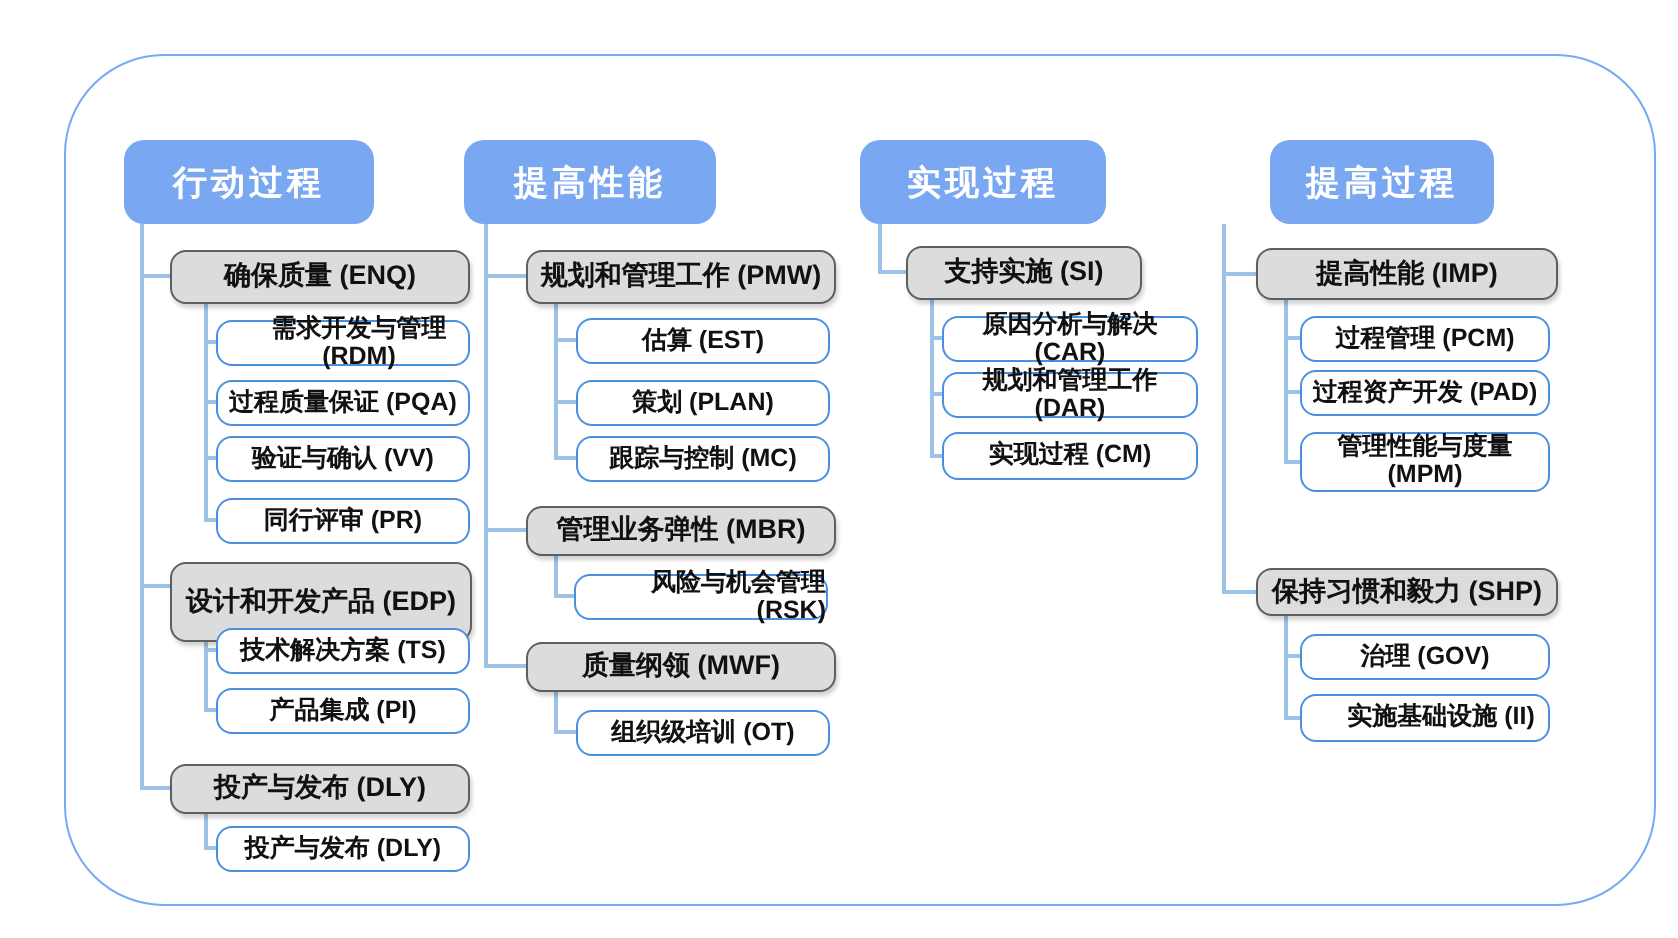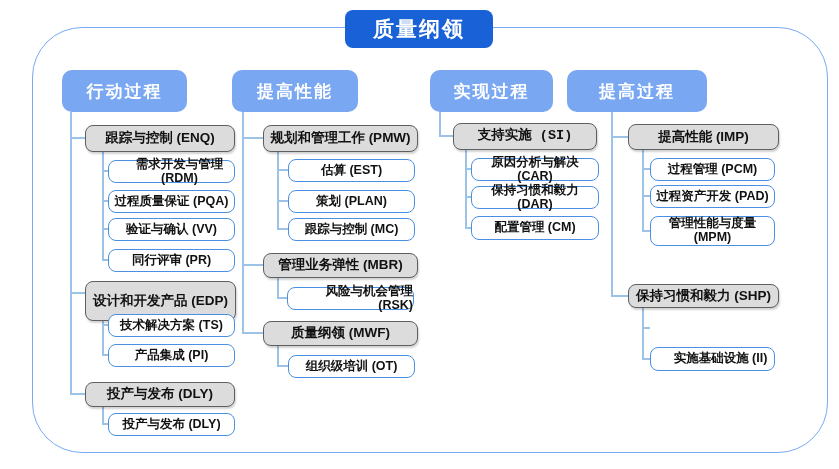--- a/index.html
+++ b/index.html
@@ -46,57 +46,57 @@
   .ln{position:absolute;background:var(--connector);z-index:1;}
   .v{width:2px;}
   .h{height:2px;}
 </style>
 </head>
 <body>
 
 <div id="canvas">
 
   <div class="frame"></div>
-  <div class="title">质量纲领</div>
 
   <div class="hdr" style="left:62px;top:70px;width:125px;">行动过程</div>
   <div class="hdr" style="left:232px;top:70px;width:126px;">提高性能</div>
   <div class="hdr" style="left:430px;top:70px;width:123px;">实现过程</div>
-  <div class="hdr" style="left:567px;top:70px;width:140px;">提高过程</div>
+  <div class="hdr" style="left:635px;top:70px;width:112px;">提高过程</div>
 
-  <div class="box gray" style="left:85px;top:125px;width:150px;height:27px;">跟踪与控制 (ENQ)</div>
+  <div class="box gray" style="left:85px;top:125px;width:150px;height:27px;">确保质量 (ENQ)</div>
   <div class="box leaf" style="left:108px;top:160px;width:127px;height:23px;padding-left:16px;">需求开发与管理 (RDM)</div>
   <div class="box leaf" style="left:108px;top:190px;width:127px;height:23px;">过程质量保证 (PQA)</div>
   <div class="box leaf" style="left:108px;top:218px;width:127px;height:23px;">验证与确认 (VV)</div>
   <div class="box leaf" style="left:108px;top:249px;width:127px;height:23px;">同行评审 (PR)</div>
   <div class="box gray" style="left:85px;top:281px;width:151px;height:40px;">设计和开发产品 (EDP)</div>
   <div class="box leaf" style="left:108px;top:314px;width:127px;height:23px;">技术解决方案 (TS)</div>
   <div class="box leaf" style="left:108px;top:344px;width:127px;height:23px;">产品集成 (PI)</div>
   <div class="box gray" style="left:85px;top:382px;width:150px;height:25px;">投产与发布 (DLY)</div>
   <div class="box leaf" style="left:108px;top:413px;width:127px;height:23px;">投产与发布 (DLY)</div>
 
   <div class="box gray" style="left:263px;top:125px;width:155px;height:27px;">规划和管理工作 (PMW)</div>
   <div class="box leaf" style="left:288px;top:159px;width:127px;height:23px;">估算 (EST)</div>
   <div class="box leaf" style="left:288px;top:190px;width:127px;height:23px;">策划 (PLAN)</div>
   <div class="box leaf" style="left:288px;top:218px;width:127px;height:23px;">跟踪与控制 (MC)</div>
   <div class="box gray" style="left:263px;top:253px;width:155px;height:25px;">管理业务弹性 (MBR)</div>
   <div class="box leaf" style="left:287px;top:287px;width:127px;height:23px;text-align:right;">风险与机会管理 (RSK)</div>
   <div class="box gray" style="left:263px;top:321px;width:155px;height:25px;">质量纲领 (MWF)</div>
   <div class="box leaf" style="left:288px;top:355px;width:127px;height:23px;">组织级培训 (OT)</div>
 
-  <div class="box gray" style="left:453px;top:123px;width:144px;height:27px;font-family:Liberation Mono, monospace;">支持实施 (SI)</div>
+  <div class="box gray" style="left:453px;top:123px;width:118px;height:27px;">支持实施 (SI)</div>
   <div class="box leaf" style="left:471px;top:158px;width:128px;height:23px;text-align:center;">原因分析与解决 (CAR)</div>
-  <div class="box leaf" style="left:471px;top:186px;width:128px;height:23px;">保持习惯和毅力 (DAR)</div>
-  <div class="box leaf" style="left:471px;top:216px;width:128px;height:24px;">配置管理 (CM)</div>
+  <div class="box leaf" style="left:471px;top:186px;width:128px;height:23px;">规划和管理工作 (DAR)</div>
+  <div class="box leaf" style="left:471px;top:216px;width:128px;height:24px;">实现过程 (CM)</div>
 
   <div class="box gray" style="left:628px;top:124px;width:151px;height:26px;">提高性能 (IMP)</div>
   <div class="box leaf" style="left:650px;top:158px;width:125px;height:23px;">过程管理 (PCM)</div>
   <div class="box leaf" style="left:650px;top:185px;width:125px;height:23px;">过程资产开发 (PAD)</div>
   <div class="box leaf" style="left:650px;top:216px;width:125px;height:30px;">管理性能与度量 (MPM)</div>
   <div class="box gray" style="left:628px;top:284px;width:151px;height:24px;">保持习惯和毅力 (SHP)</div>
+  <div class="box leaf" style="left:650px;top:317px;width:125px;height:23px;">治理 (GOV)</div>
   <div class="box leaf" style="left:650px;top:347px;width:125px;height:24px;padding-left:16px;">实施基础设施 (II)</div>
 
   <div>
 
     <div class="ln v" style="left:70px;top:112px;height:282px;"></div>
     <div class="ln v" style="left:242px;top:112px;height:221px;"></div>
     <div class="ln v" style="left:439px;top:112px;height:25px;"></div>
     <div class="ln v" style="left:611px;top:112px;height:184px;"></div>
 
     <div class="ln v" style="left:102px;top:152px;height:109px;"></div>

